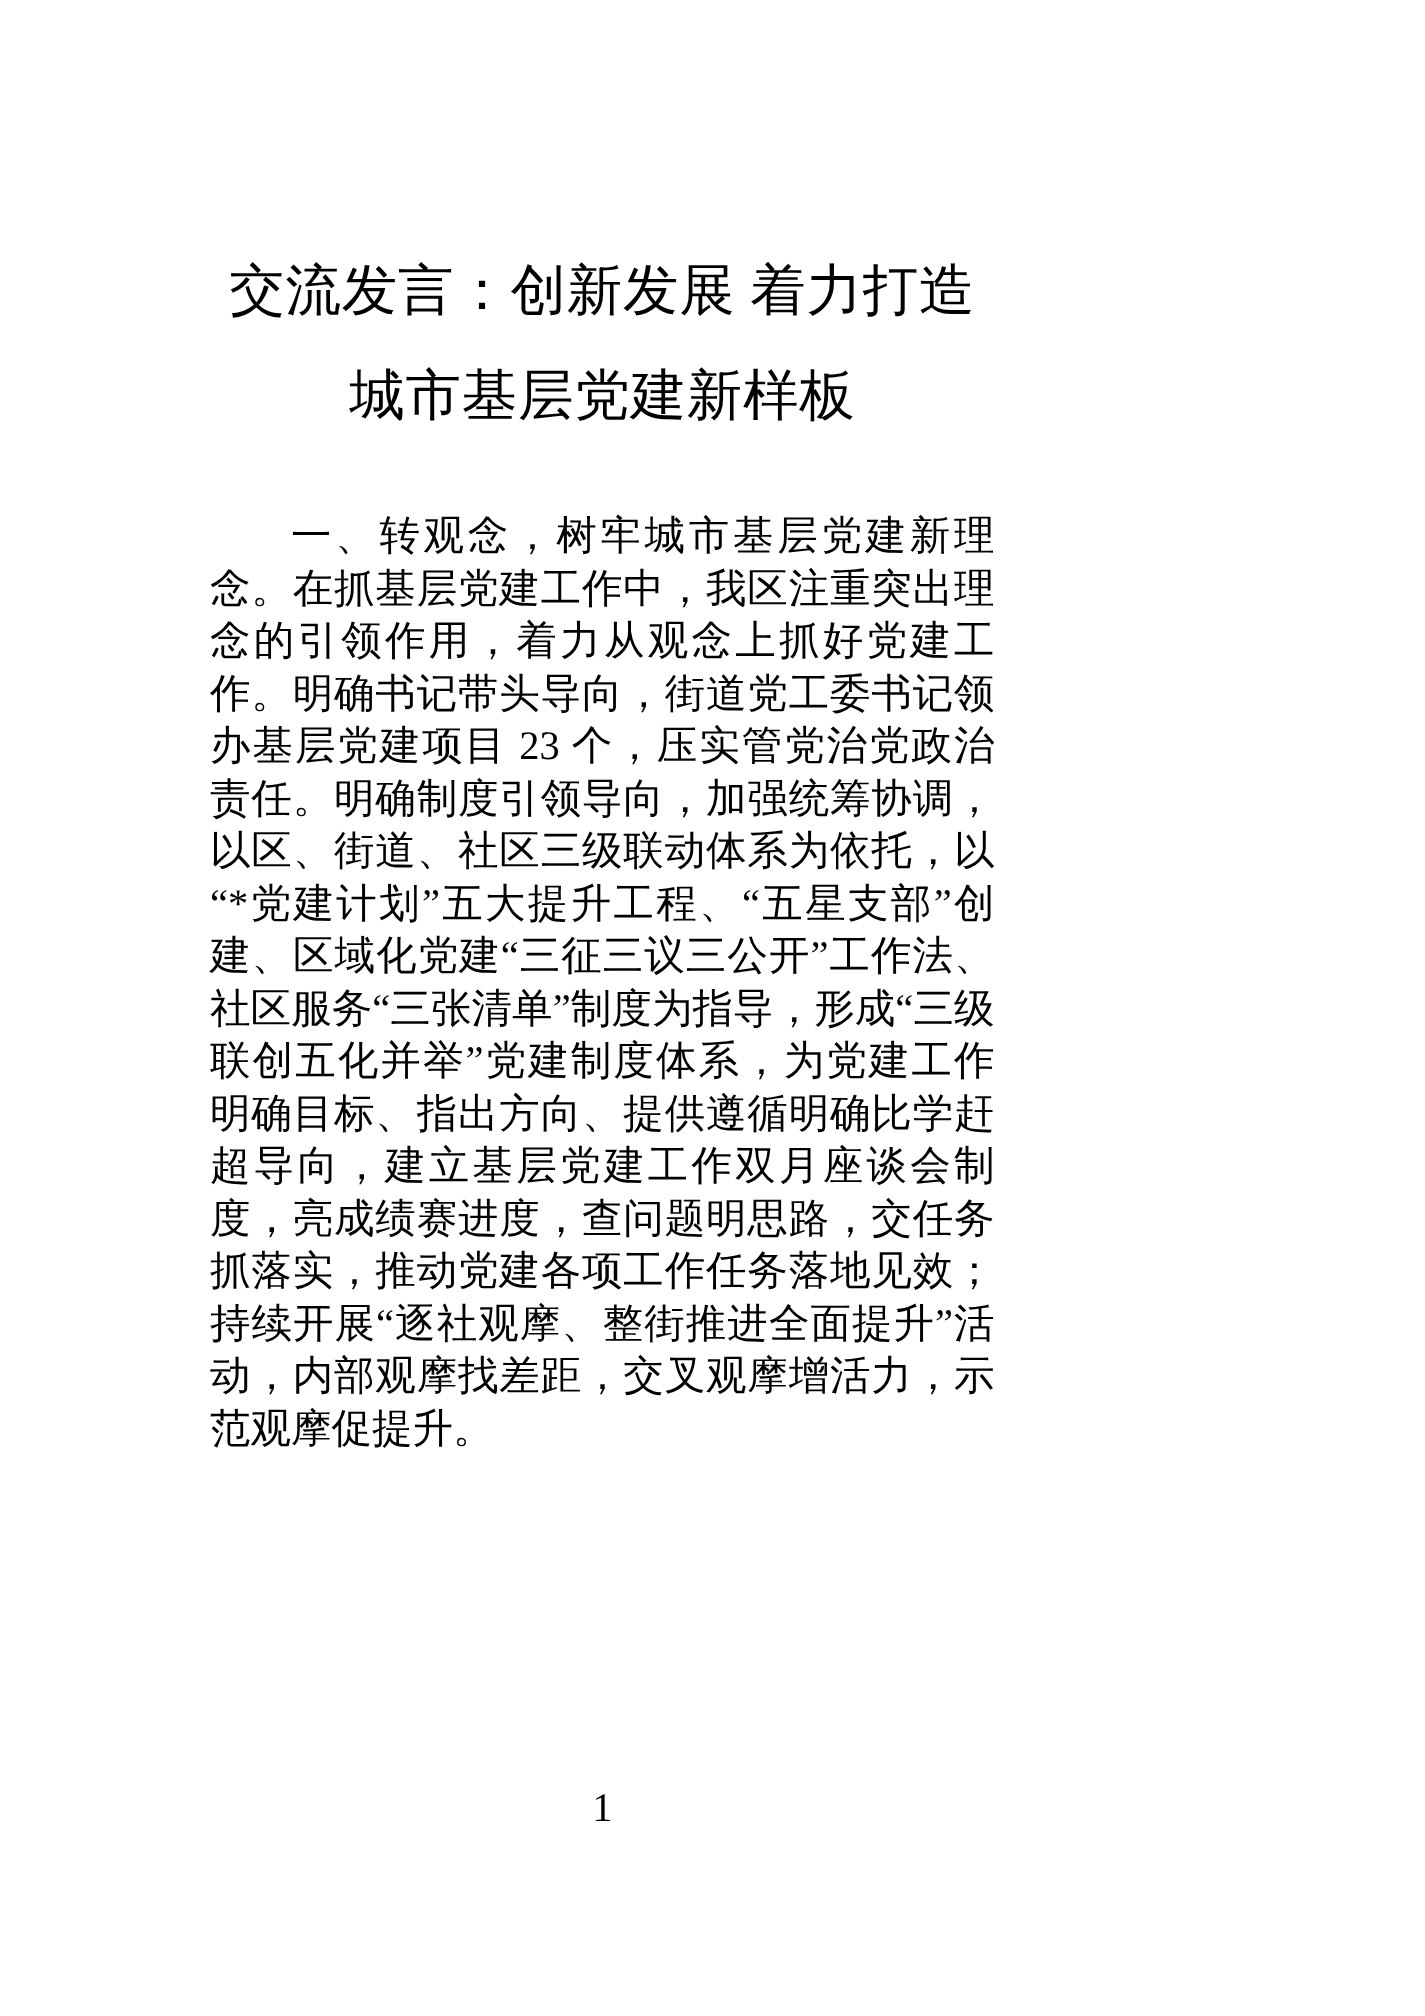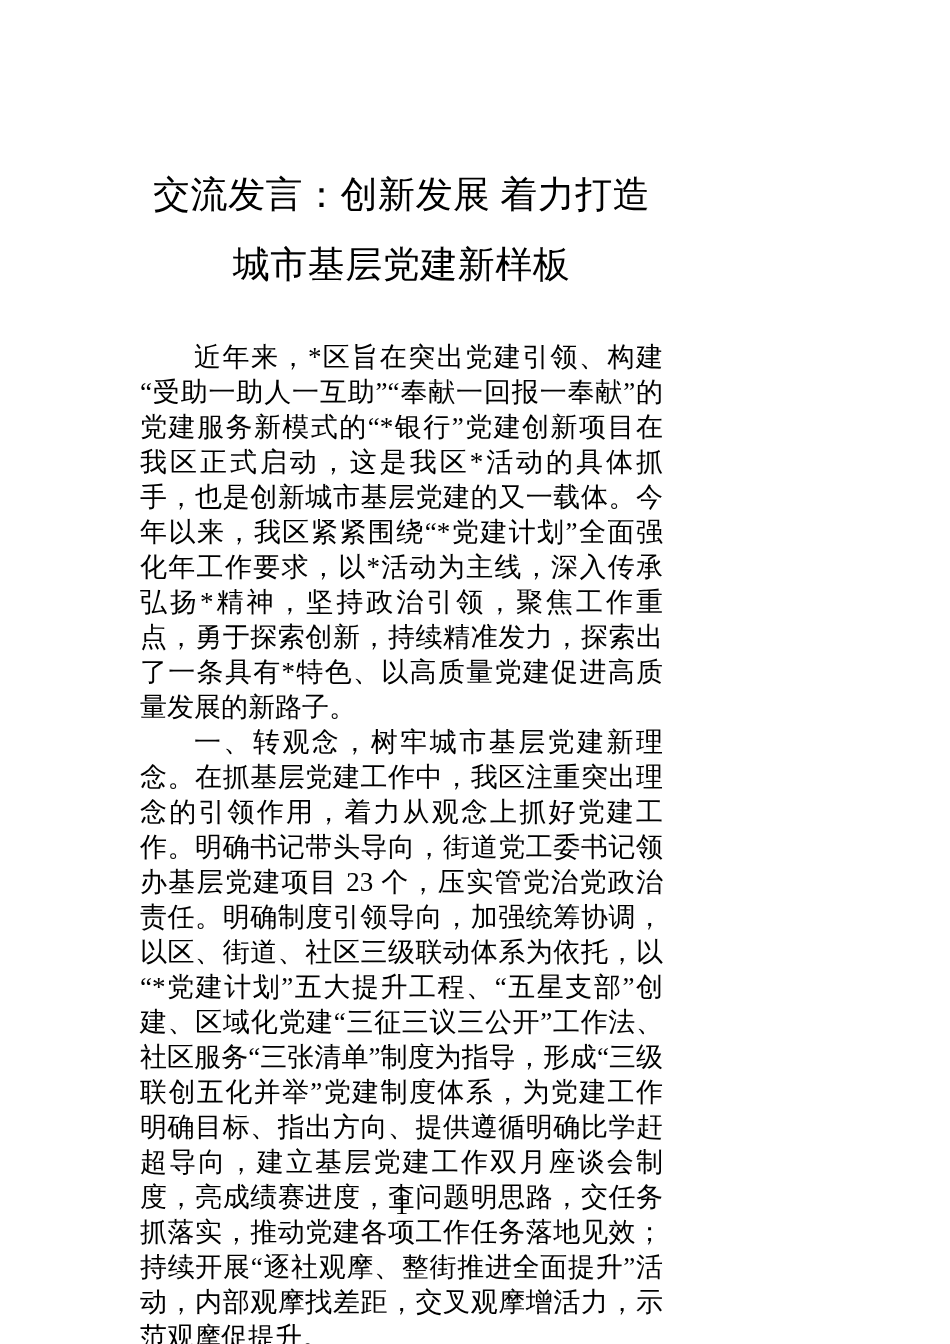--- a/index.html
+++ b/index.html
@@ -52,18 +52,17 @@
     font-family: "Liberation Serif", "DejaVu Serif", serif;
   }
 </style>
 </head>
 <body>
 
 <div class="page">
   <h1 class="doc-title">交流发言：创新发展 着力打造城市基层党建新样板</h1>
 
   <div class="doc-body">
-    <p>近年来，*区旨在突出党建引领、构建“受助一助人一互助”“奉献一回报一奉献”的党建服务新模式的“*银行”党建创新项目在我区正式启动，这是我区*活动的具体抓手，也是创新城市基层党建的又一载体。今年以来，我区紧紧围绕“*党建计划”全面强化年工作要求，以*活动为主线，深入传承弘扬*精神，坚持政治引领，聚焦工作重点，勇于探索创新，持续精准发力，探索出了一条具有*特色、以高质量党建促进高质量发展的新路子。</p>
     <p>一、转观念，树牢城市基层党建新理念。在抓基层党建工作中，我区注重突出理念的引领作用，着力从观念上抓好党建工作。明确书记带头导向，街道党工委书记领办基层党建项目 23 个，压实管党治党政治责任。明确制度引领导向，加强统筹协调，以区、街道、社区三级联动体系为依托，以“*党建计划”五大提升工程、“五星支部”创建、区域化党建“三征三议三公开”工作法、社区服务“三张清单”制度为指导，形成“三级联创五化并举”党建制度体系，为党建工作明确目标、指出方向、提供遵循明确比学赶超导向，建立基层党建工作双月座谈会制度，亮成绩赛进度，查问题明思路，交任务抓落实，推动党建各项工作任务落地见效；持续开展“逐社观摩、整街推进全面提升”活动，内部观摩找差距，交叉观摩增活力，示范观摩促提升。</p>
   </div>
 
   <div class="page-footer">1</div>
 </div>
 
 </body></html>

